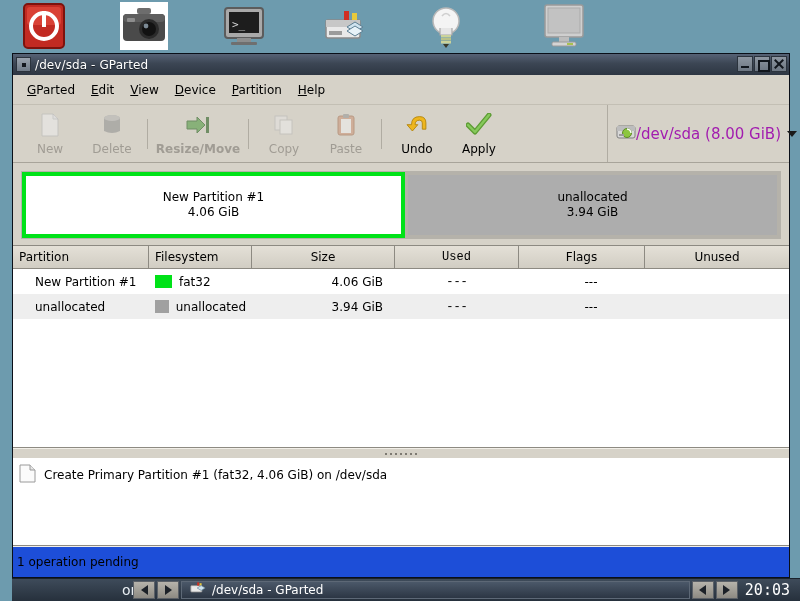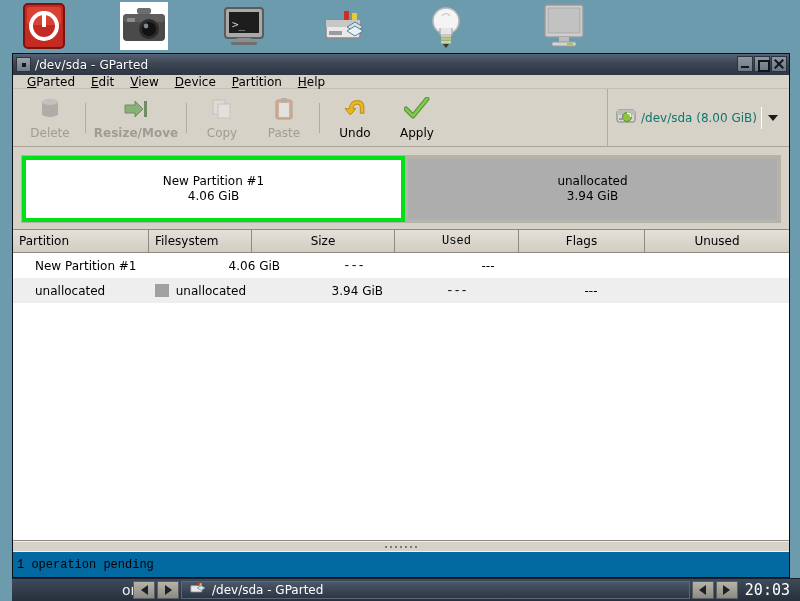--- a/index.html
+++ b/index.html
@@ -82,21 +82,21 @@
   .win-btn.close::before, .win-btn.close::after {
     content: ""; position: absolute; left: 1px; top: 6px;
     width: 12px; height: 2px; background: #11161d;
   }
   .win-btn.close::before { transform: rotate(45deg); }
   .win-btn.close::after  { transform: rotate(-45deg); }
 
   
   #menubar {
     background: #d6d2c8;
-    height: 14px;
+    height: 30px;
     display: flex; align-items: center;
     padding-left: 6px;
     border-bottom: 1px solid #c3bfb4;
     flex: 0 0 auto;
   }
   .menu-item {
     font-size: 12px; color: #000;
     padding: 2px 8px;
     white-space: nowrap;
   }
@@ -141,21 +141,21 @@
     width: 182px;
     border-left: 1px solid #b0aca2;
     display: flex; align-items: center;
     padding-left: 8px;
   }
   #device-combo {
     display: flex; align-items: center;
     height: 30px; width: 168px;
   }
   #device-label {
-    font-size: 12px; color: #0f766e; margin-left: 5px; white-space: nowrap;
+    font-size: 15px; color: #a21caf; white-space: nowrap;
   }
   #device-combo-sep {
     width: 1px; height: 22px; background: #ffffff;
     margin: 0 6px 0 auto;
   }
   .combo-arrow {
     width: 0; height: 0;
     border-left: 5px solid transparent;
     border-right: 5px solid transparent;
     border-top: 6px solid #1a1a1a;
@@ -271,27 +271,26 @@
   .op-row {
     display: flex; align-items: center;
     height: 22px;
   }
   .op-text {
     font-size: 12px; color: #000; margin-left: 8px;
   }
 
   
   #statusbar {
-    height: 26px;
-    background: #0369a1;
+    height: 31px;
+    background: #1d4ed8;
     border-top: 1px solid #f2efe8;
     display: flex; align-items: center;
     padding-left: 4px;
     flex: 0 0 auto;
-    font-family: Liberation Mono, monospace;
   }
   #status-text { font-size: 12px; color: #000; }
 
   
   #win-shadow {
     position: absolute;
     left: 12px; top: 578px;
     width: 778px; height: 4px;
     background: #11161d;
   }
@@ -442,20 +441,29 @@
     <div class="menu-item"><u>E</u><span>dit</span></div>
     <div class="menu-item"><u>V</u><span>iew</span></div>
     <div class="menu-item"><u>D</u><span>evice</span></div>
     <div class="menu-item"><u>P</u><span>artition</span></div>
     <div class="menu-item"><u>H</u><span>elp</span></div>
   </div>
 
   <div id="toolbar">
     <div id="toolbar-buttons">
 
+      <div class="tb-btn">
+        <div class="tb-icon">
+          <svg width="24" height="24" viewBox="0 0 24 24">
+            <path d="M4 1 L15 1 L20 6 L20 23 L4 23 Z" fill="#ececec" stroke="#b9b9b9" stroke-width="1" opacity="0.6"></path>
+            <path d="M15 1 L15 6 L20 6" fill="#dcdcdc" stroke="#b9b9b9" stroke-width="1" opacity="0.6"></path>
+          </svg>
+        </div>
+        <div class="tb-label disabled">New</div>
+      </div>
 
       <div class="tb-btn">
         <div class="tb-icon">
           <svg width="24" height="24" viewBox="0 0 24 24" opacity="0.55">
             <ellipse cx="12" cy="5" rx="8" ry="3" fill="#9a9a9a"></ellipse>
             <path d="M4 5 L4 18 Q12 22 20 18 L20 5" fill="#8f8f8f"></path>
             <ellipse cx="12" cy="5" rx="8" ry="3" fill="#b4b4b4"></ellipse>
           </svg>
         </div>
         <div class="tb-label disabled">Delete</div>
@@ -554,20 +562,24 @@
       <div class="th col-partition">Partition</div>
       <div class="th col-filesystem">Filesystem</div>
       <div class="th col-size center">Size</div>
       <div class="th col-used center">Used</div>
       <div class="th col-flags center">Flags</div>
       <div class="th col-unused center">Unused</div>
     </div>
 
     <div class="tr odd">
       <div class="td col-partition indent">New Partition #1</div>
+      <div class="td col-filesystem">
+        <span class="fs-swatch" id="swatch-0" style="background: rgb(0, 226, 24);"></span>
+        <span>fat32</span>
+      </div>
       <div class="td col-size right">4.06 GiB</div>
       <div class="td col-used center">---</div>
       <div class="td col-unused center">---</div>
       <div class="td col-flags center"></div>
     </div>
 
     <div class="tr even">
       <div class="td col-partition indent">unallocated</div>
       <div class="td col-filesystem">
         <span class="fs-swatch" id="swatch-1" style="background: rgb(160, 160, 160);"></span>
@@ -585,20 +597,31 @@
       <i></i>
         <i></i>
         <i></i>
         <i></i>
         <i></i>
         <i></i>
         <i></i>
     </div>
   </div>
 
+  <div id="operations-area">
+    <div class="op-row">
+      <span>
+        <svg width="17" height="19" viewBox="0 0 17 19">
+          <path d="M1 1 L11 1 L16 6 L16 18 L1 18 Z" fill="#fbfbfb" stroke="#9a9a9a" stroke-width="1"></path>
+          <path d="M11 1 L11 6 L16 6" fill="#e6e6e6" stroke="#9a9a9a" stroke-width="1"></path>
+        </svg>
+      </span>
+      <span class="op-text">Create Primary Partition #1 (fat32, 4.06 GiB) on /dev/sda</span>
+    </div>
+  </div>
 
   <div id="statusbar">
     <span id="status-text">1 operation pending</span>
   </div>
 </div>
 
 <div id="win-shadow"></div>
 
 <div id="taskbar">
   <div id="tb-desk-label">one</div>

